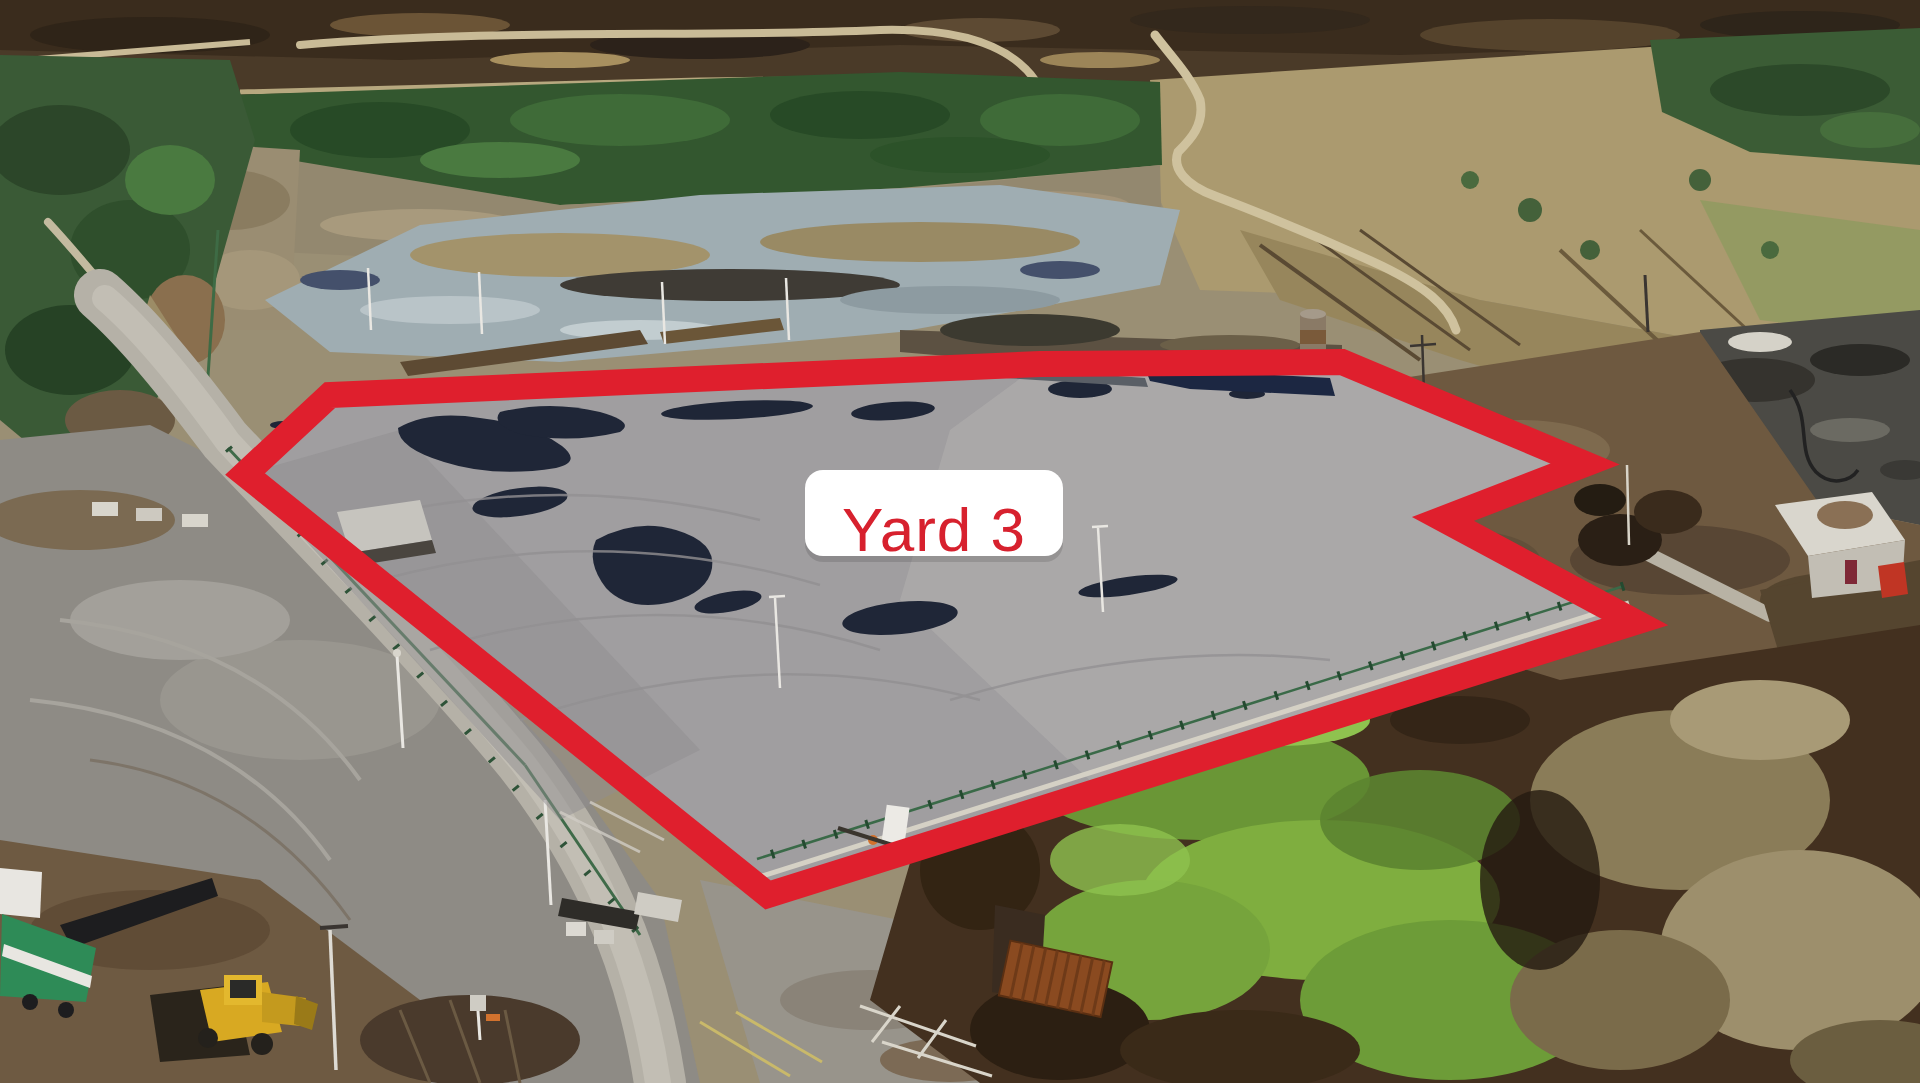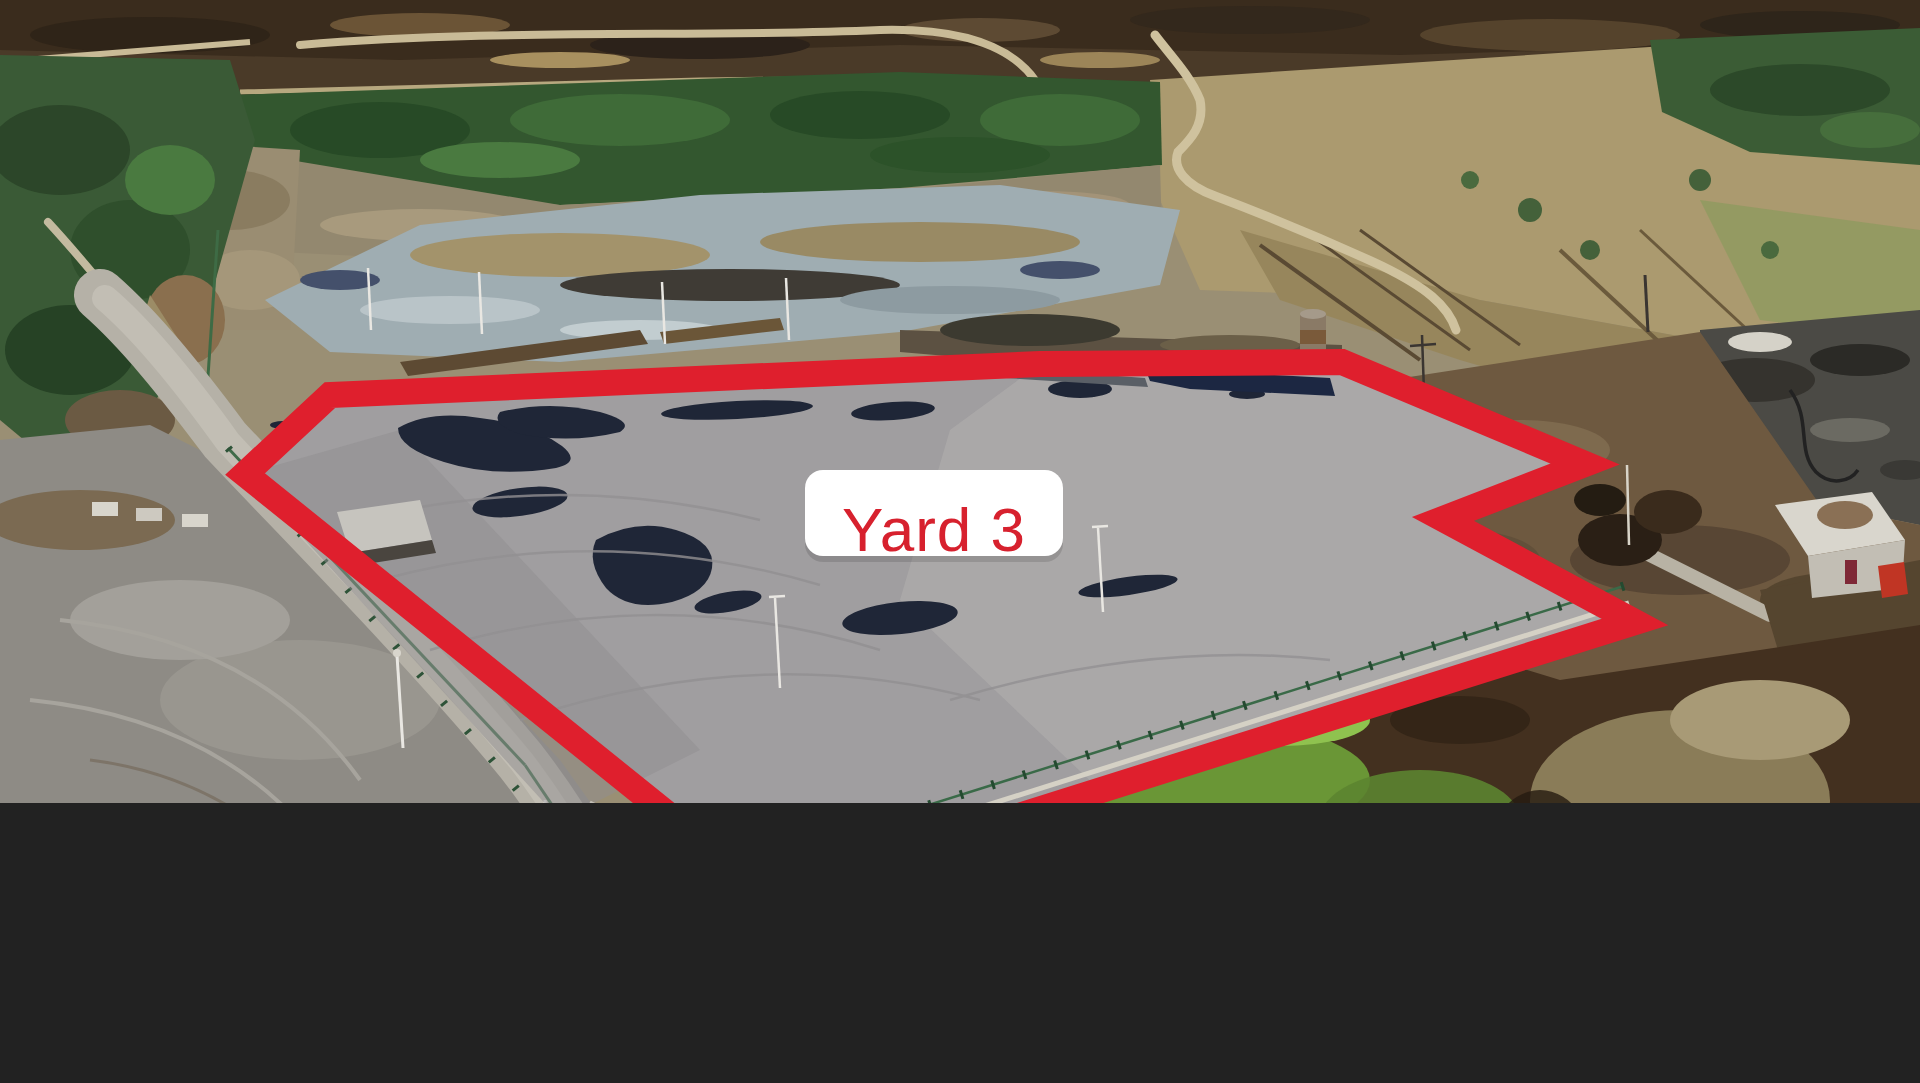--- a/index.html
+++ b/index.html
@@ -1,16 +1,16 @@
 <!DOCTYPE html>
 <html><head>
 <meta charset="utf-8">
 <style>
   html,body{margin:0;padding:0;background:#222;}
-  .stage{position:relative;width:1920px;height:803px;overflow:hidden;background:#0f766e;}
+  .stage{position:relative;width:1920px;height:1083px;overflow:hidden;background:#0f766e;}
   svg{display:block;width:1920px;height:1083px;}
   .label-text{
     font-family:"Liberation Sans","DejaVu Sans",sans-serif;
     font-size:62px;
     font-weight:400;
     letter-spacing:1px;
   }
 </style>
 </head>
 <body>

